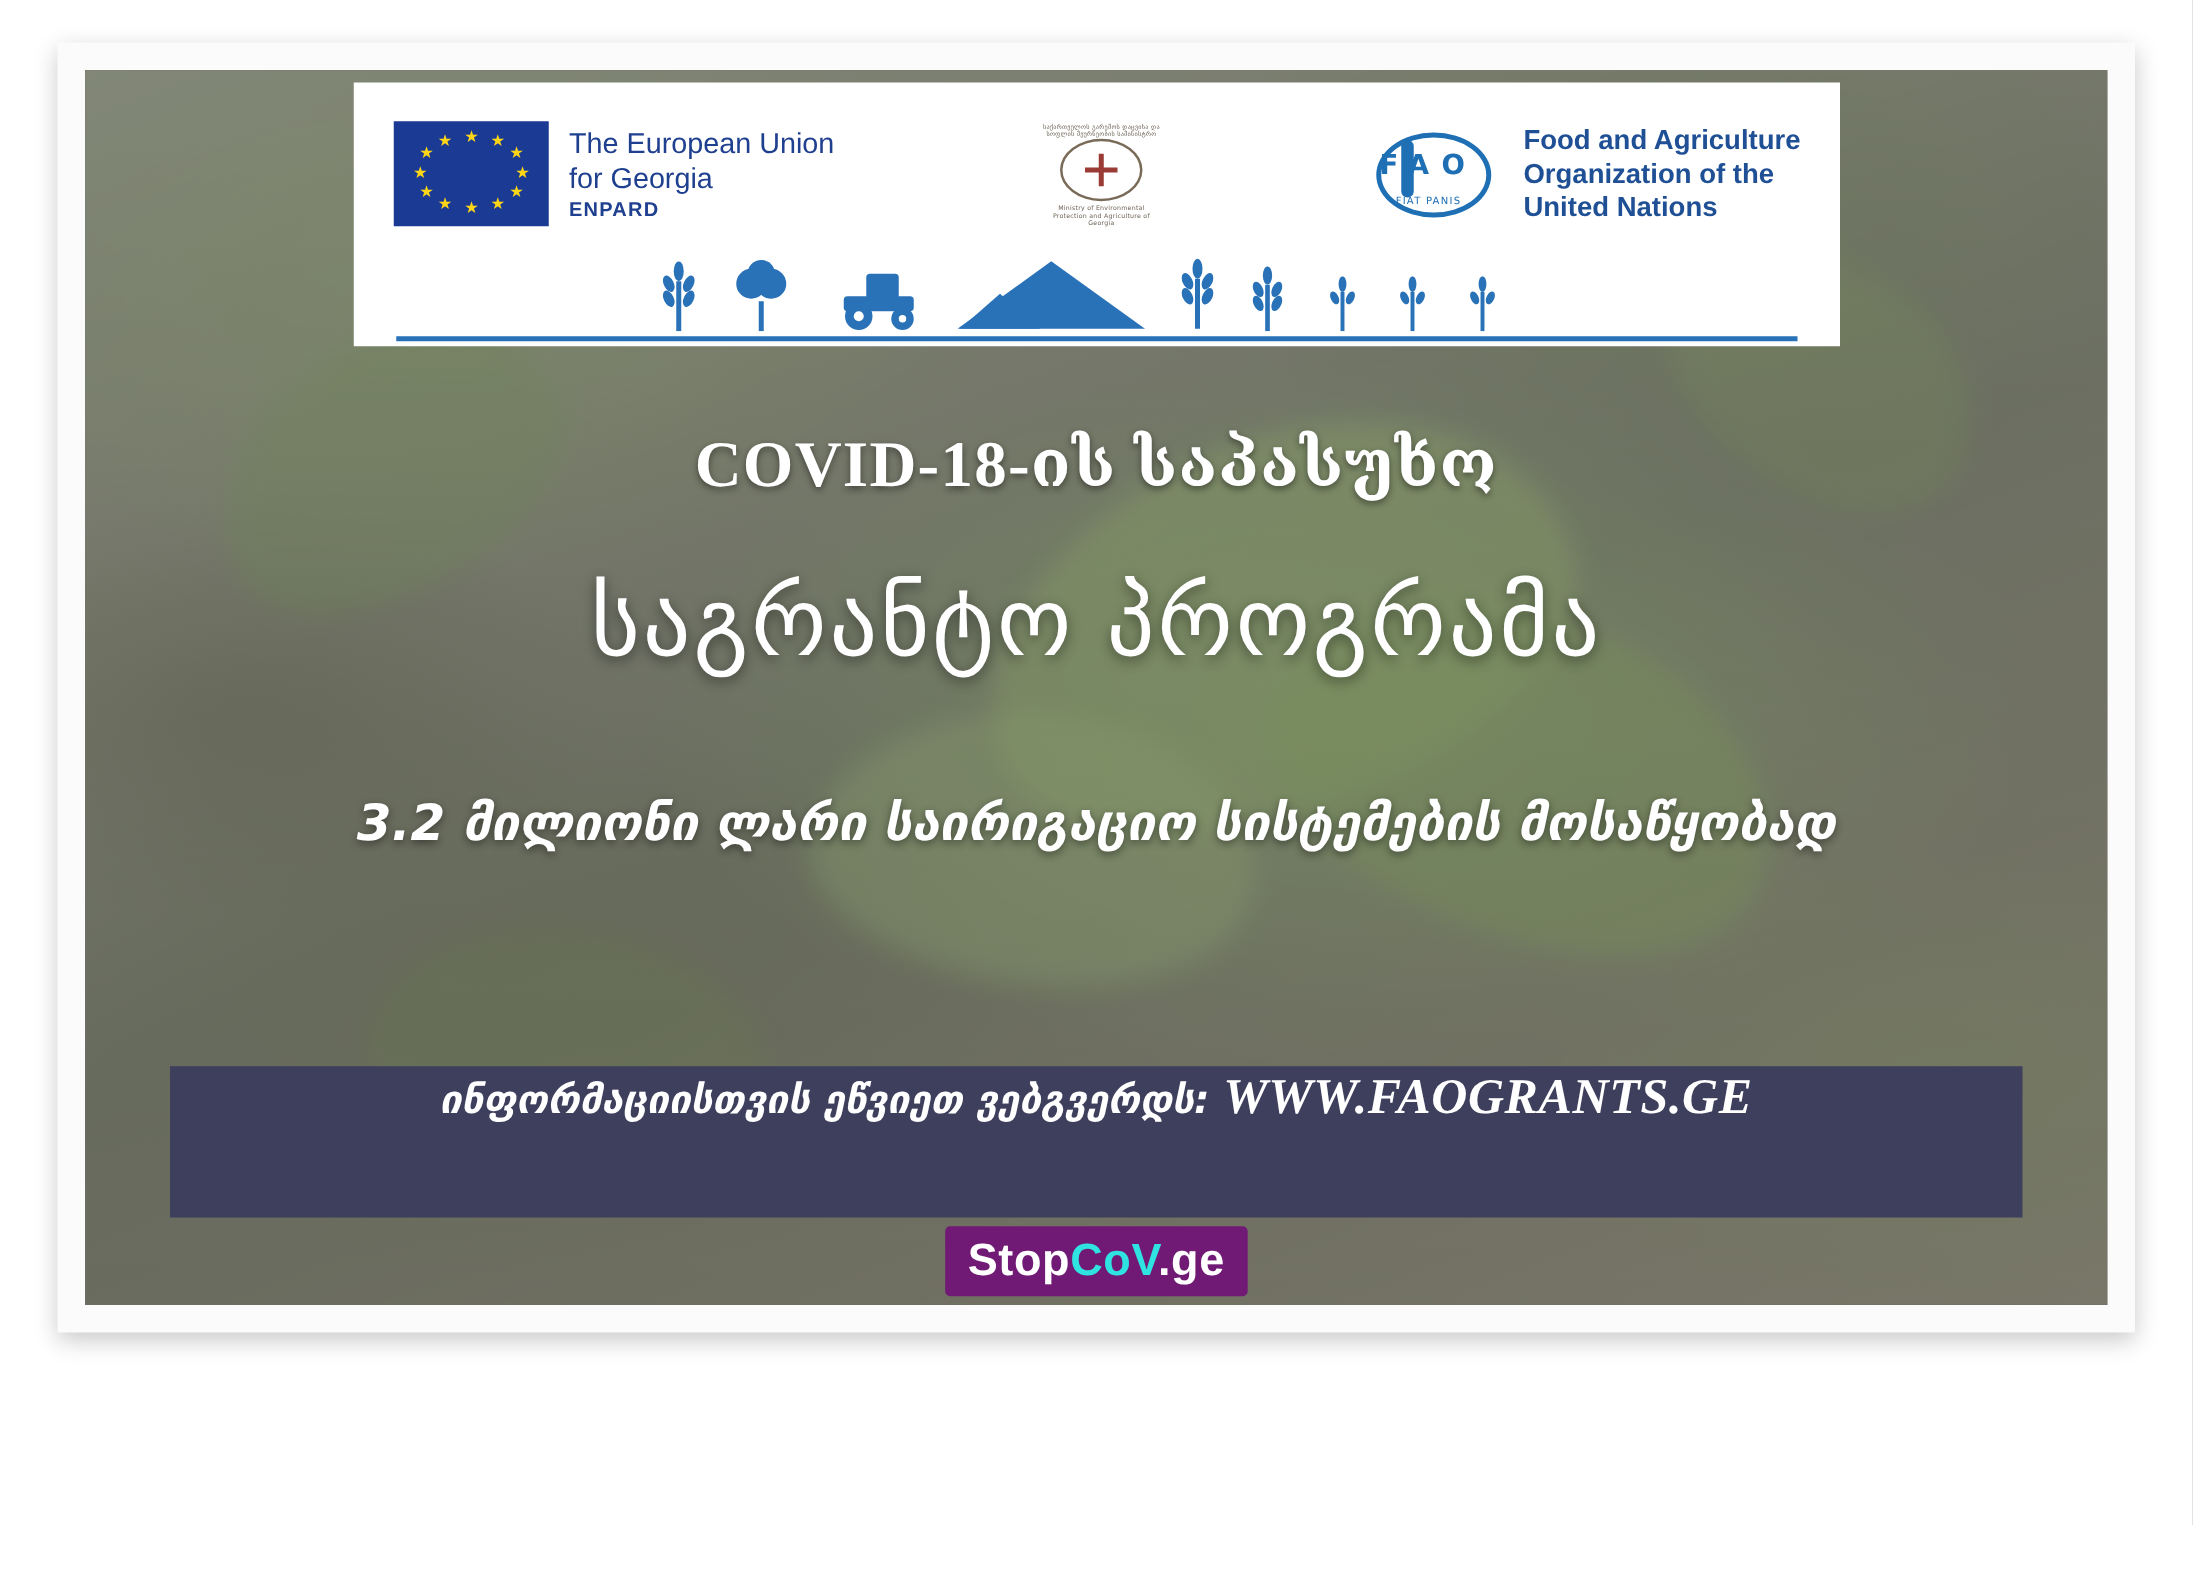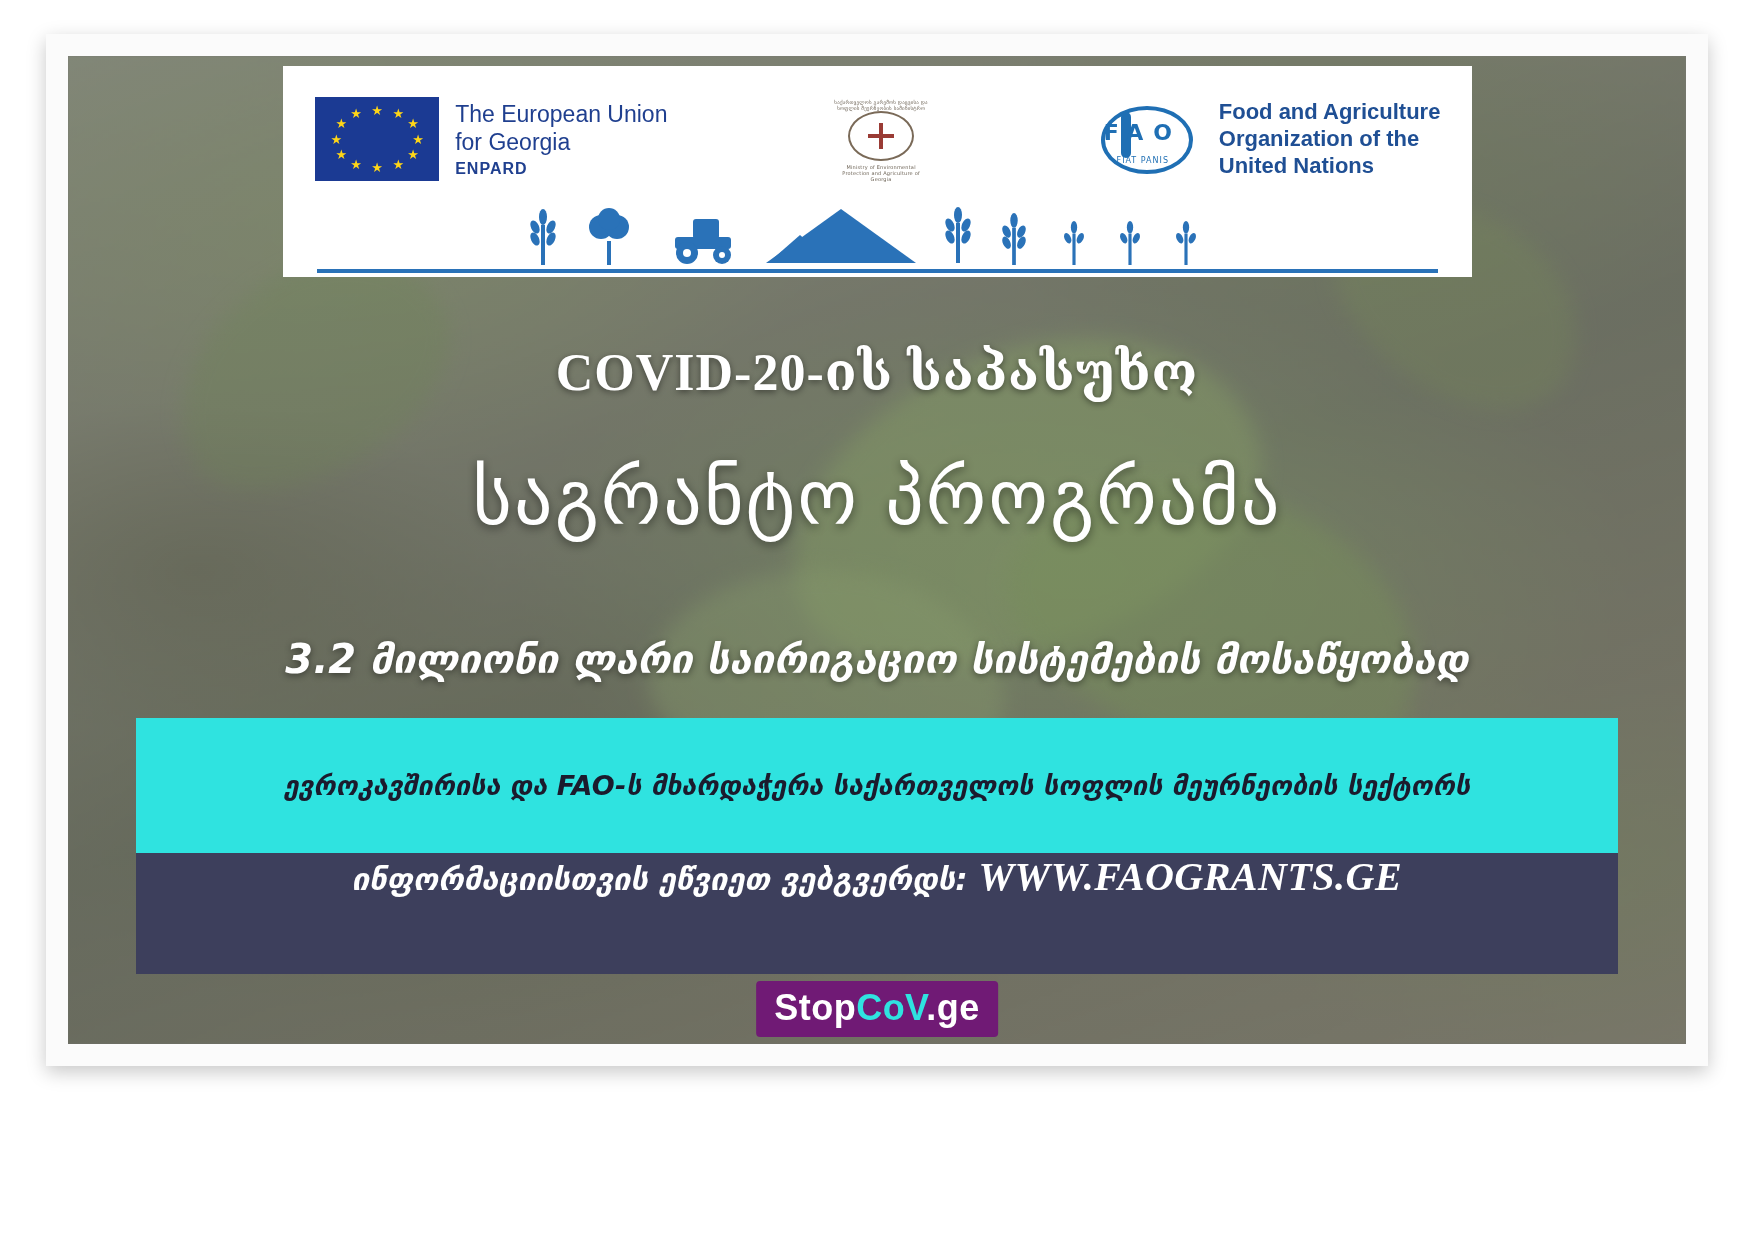--- a/index.html
+++ b/index.html
@@ -419,27 +419,24 @@
 
         <svg class="picto" style="left:76.5%;" width="22" height="44" viewBox="0 0 26 56">
           <rect x="11" y="16" width="4" height="40"></rect>
           <ellipse cx="13" cy="8" rx="4" ry="8"></ellipse>
           <ellipse cx="5" cy="22" rx="4" ry="7" transform="rotate(-25 5 22)"></ellipse>
           <ellipse cx="21" cy="22" rx="4" ry="7" transform="rotate(25 21 22)"></ellipse>
         </svg>
       </div>
     </div>
 
-    <div class="headline-1">COVID-20-ის საპასუხო</div>
+    <div class="headline-1">COVID-18-ის საპასუხო</div>
     <div class="headline-2">საგრანტო პროგრამა</div>
     <div class="subhead">3.2 მილიონი ლარი საირიგაციო სისტემების მოსაწყობად</div>
 
-    <div class="band-cyan">
-      <div class="txt">ევროკავშირისა და FAO-ს მხარდაჭერა საქართველოს სოფლის მეურნეობის სექტორს</div>
-    </div>
 
     <div class="band-navy">
       <div class="txt">
         <span>ინფორმაციისთვის ეწვიეთ ვებგვერდს:</span>
         <span class="url">WWW.FAOGRANTS.GE</span>
       </div>
     </div>
 
     <div class="stopcov">
       <span class="s1">Stop</span><span class="s2">CoV</span><span class="s3">.ge</span>

